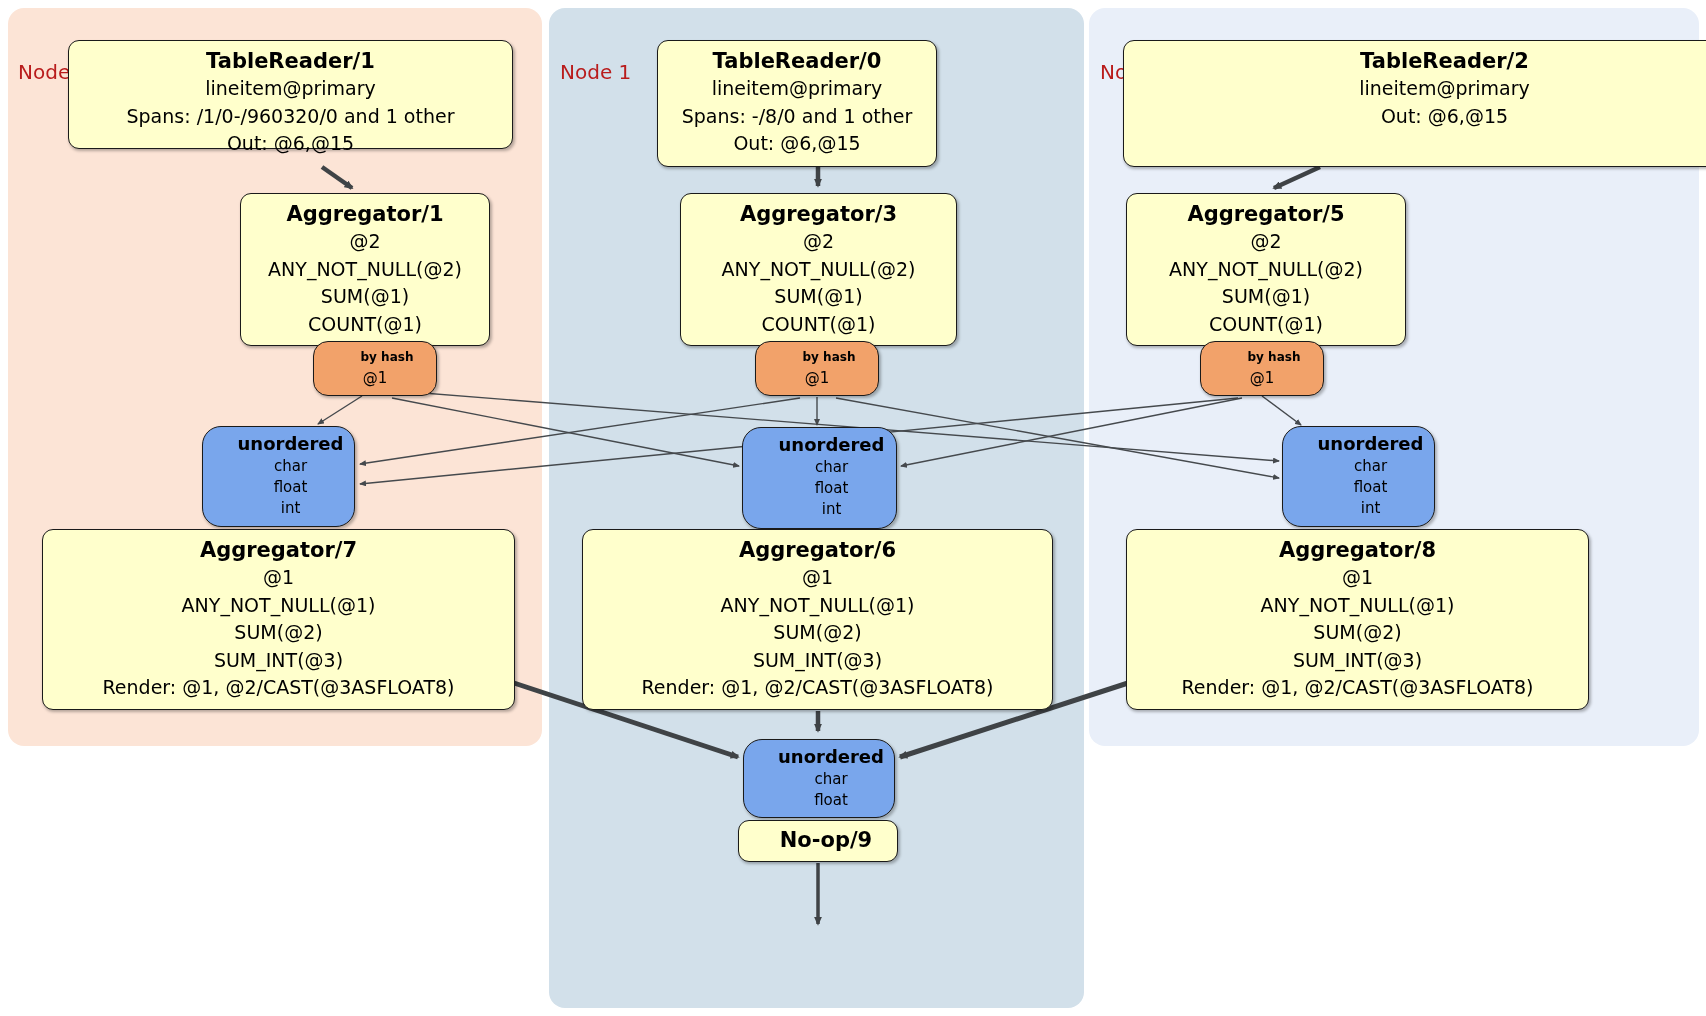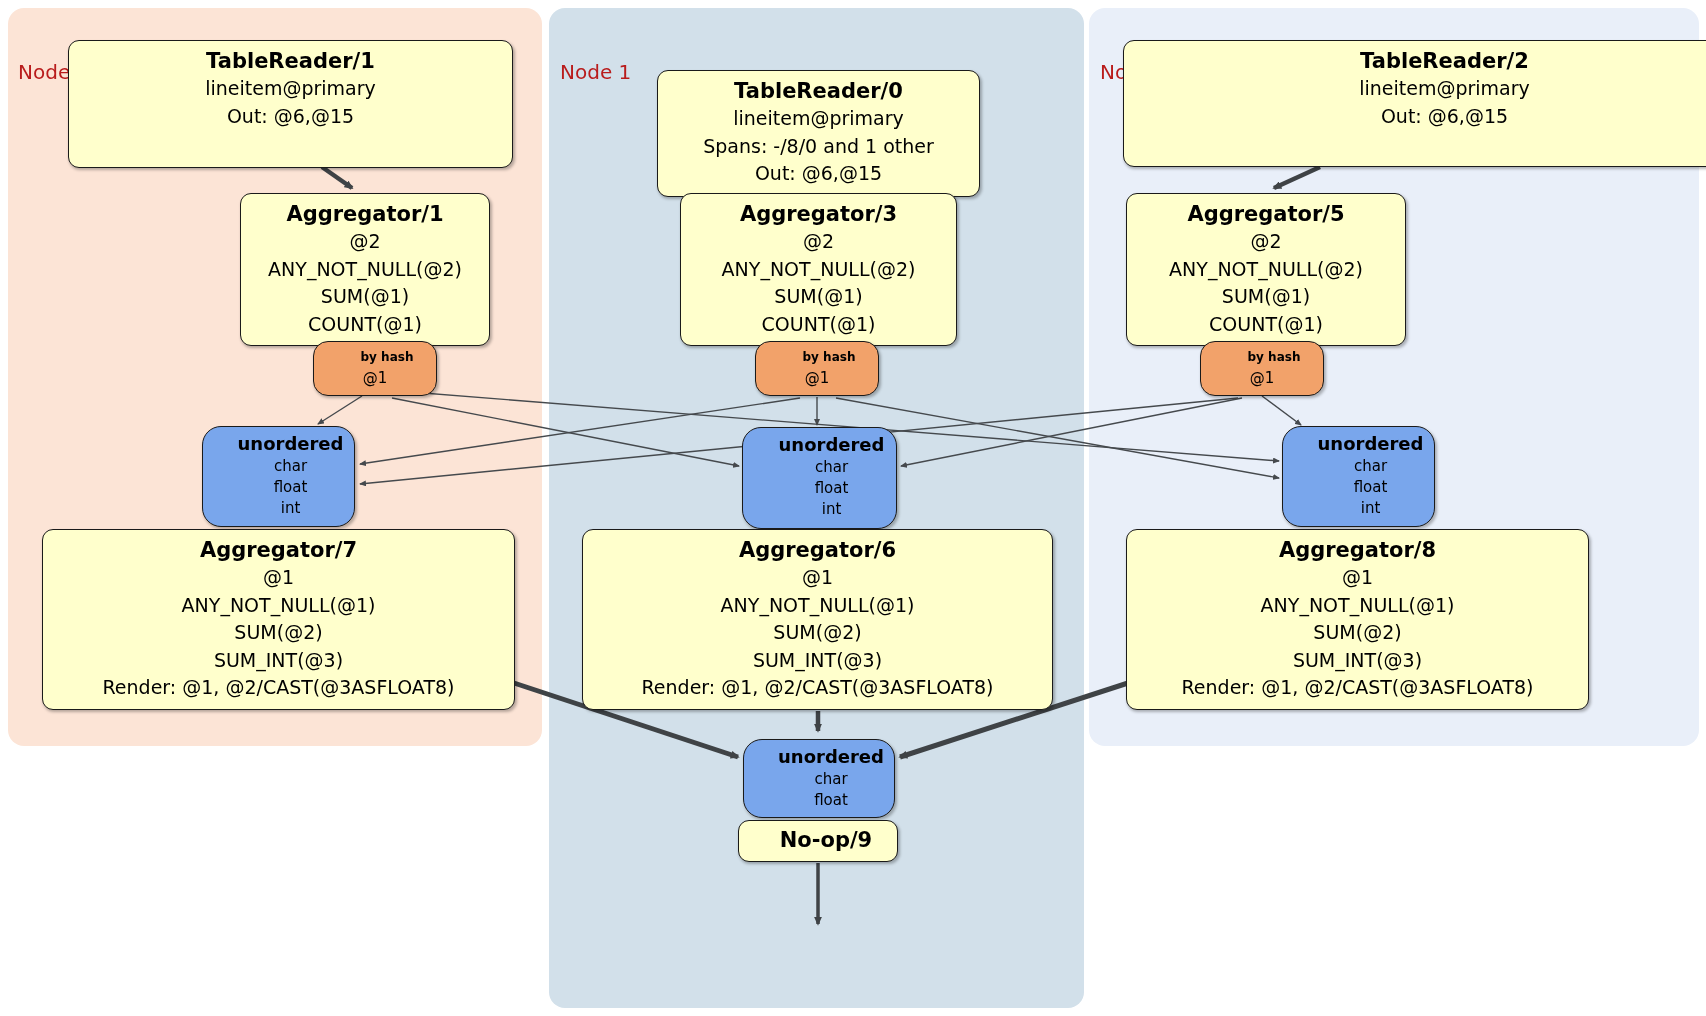--- a/index.html
+++ b/index.html
@@ -62,26 +62,27 @@
     <line x1="1238" y1="398" x2="360" y2="484" stroke="#45494d" stroke-width="1.4" marker-end="url(#ah-small)"></line>
     <line x1="1242" y1="398" x2="901" y2="466" stroke="#45494d" stroke-width="1.4" marker-end="url(#ah-small)"></line>
 
     <line x1="514" y1="683" x2="738" y2="757" stroke="#3f4346" stroke-width="5" marker-end="url(#ah-big)"></line>
     <line x1="818" y1="711" x2="818" y2="731" stroke="#3f4346" stroke-width="4.5" marker-end="url(#ah-big)"></line>
     <line x1="1128" y1="683" x2="900" y2="757" stroke="#3f4346" stroke-width="5" marker-end="url(#ah-big)"></line>
 
     <line x1="818" y1="863" x2="818" y2="924" stroke="#3f4346" stroke-width="3.5" marker-end="url(#ah-big)"></line>
   </svg>
 
-  <div class="box proc" style="left:68px;top:40px;width:445px;height:128px;">
+  <div class="box proc" style="left:68px;top:40px;width:445px;height:109px;">
     <div class="bt">TableReader/1</div>
     <div class="bl">lineitem@primary</div>
+    <div class="bl">Spans: /1/0-/960320/0 and 1 other</div>
     <div class="bl">Out: @6,@15</div>
   </div>
-  <div class="box proc" style="left:657px;top:40px;width:323px;height:127px;margin-top:30px;">
+  <div class="box proc" style="left:657px;top:40px;width:280px;height:127px;">
     <div class="bt">TableReader/0</div>
     <div class="bl">lineitem@primary</div>
     <div class="bl">Spans: -/8/0 and 1 other</div>
     <div class="bl">Out: @6,@15</div>
   </div>
   <div class="box proc" style="left:1123px;top:40px;width:643px;height:127px;">
     <div class="bt">TableReader/2</div>
     <div class="bl">lineitem@primary</div>
     <div class="bl">Out: @6,@15</div>
   </div>

